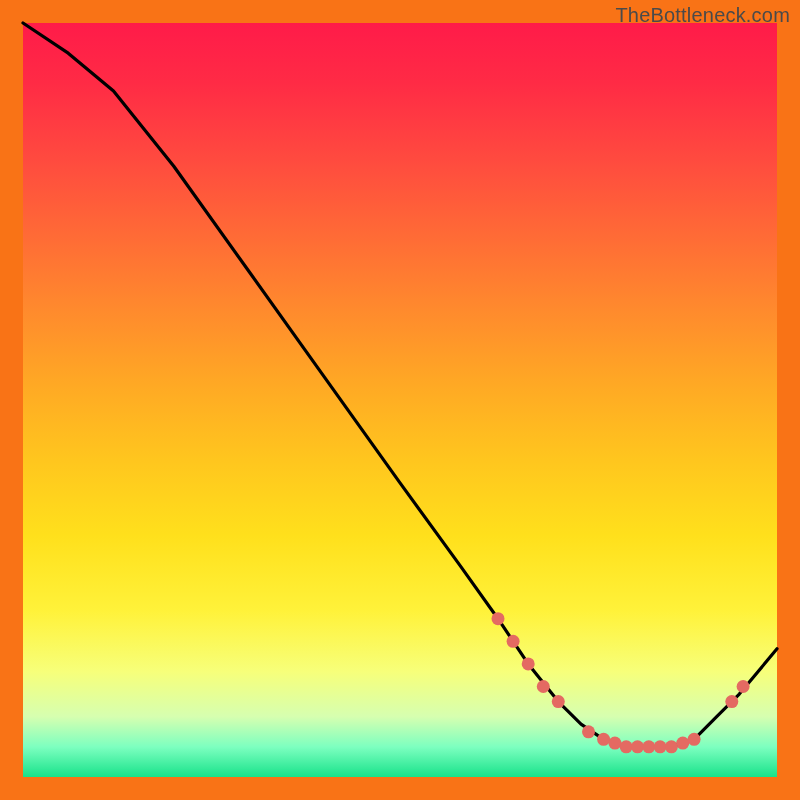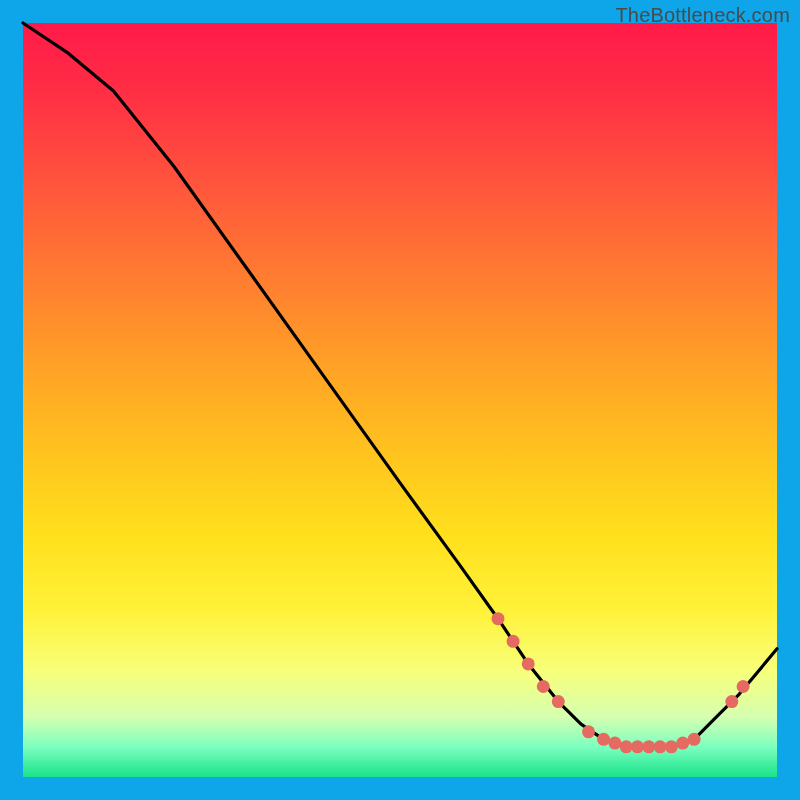--- a/index.html
+++ b/index.html
@@ -8,21 +8,21 @@
     width: 800px;
     height: 800px;
     background: #000;
     font-family: Arial, Helvetica, sans-serif;
     overflow: hidden;
   }
   .stage {
     position: relative;
     width: 800px;
     height: 800px;
-    background: #0ea5e9;
+    background: #f97316;
   }
   .attribution {
     position: absolute;
     top: 4px;
     right: 10px;
     color: #4a4a4a;
     font-size: 20px;
     font-weight: 500;
     letter-spacing: 0.2px;
   }

